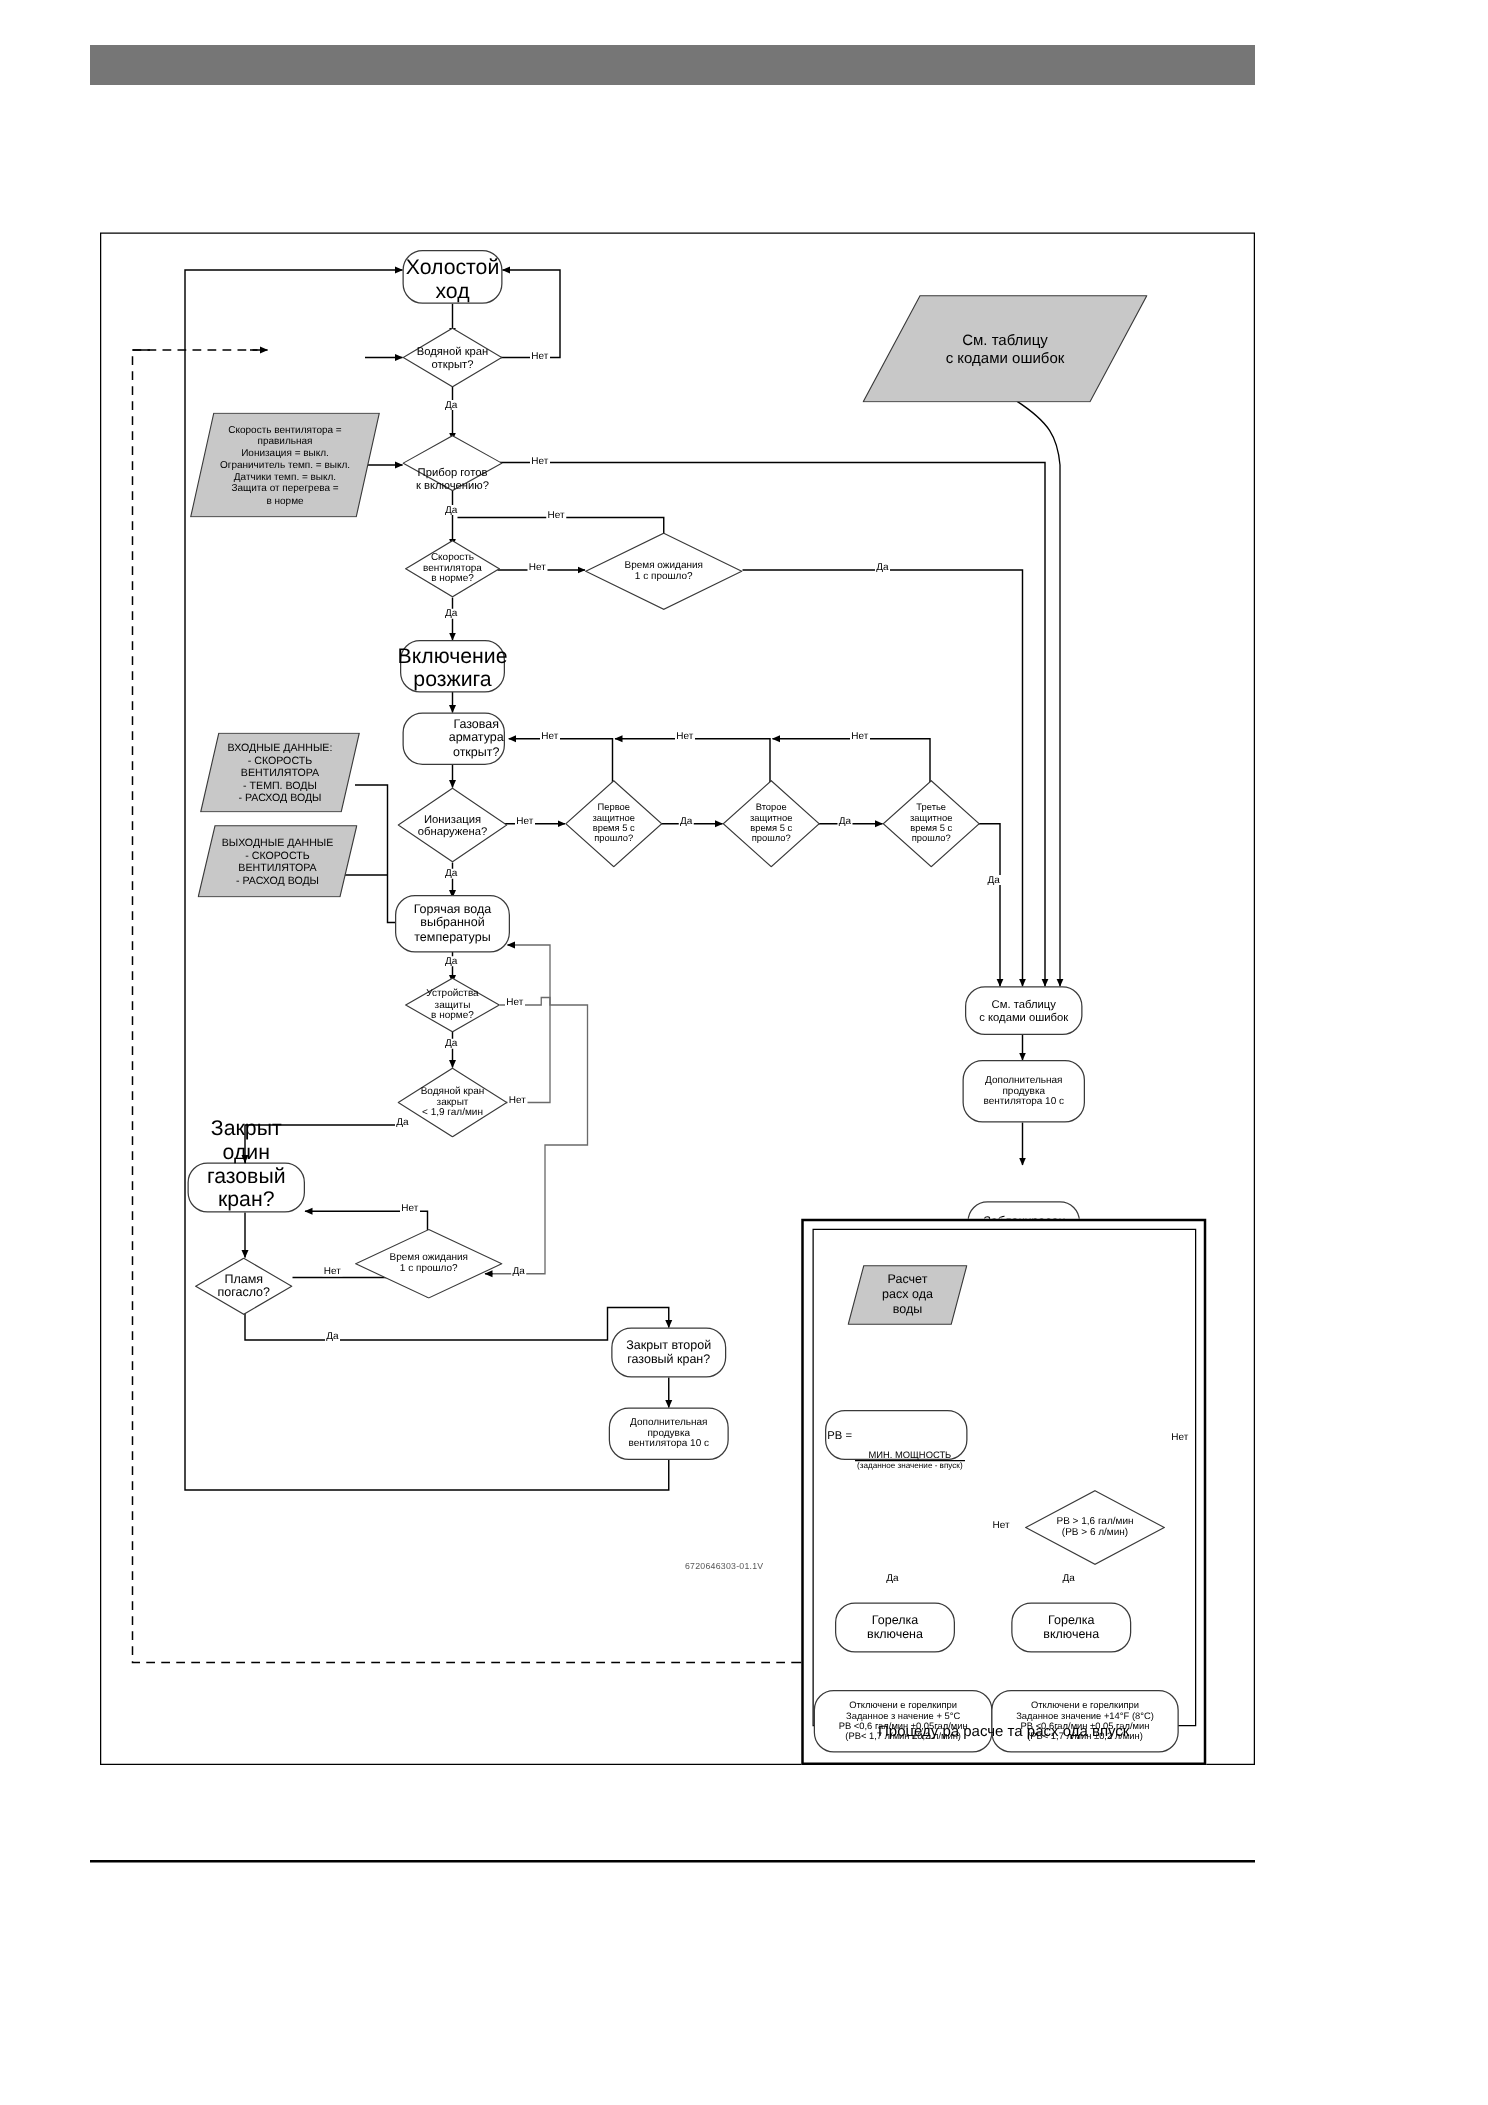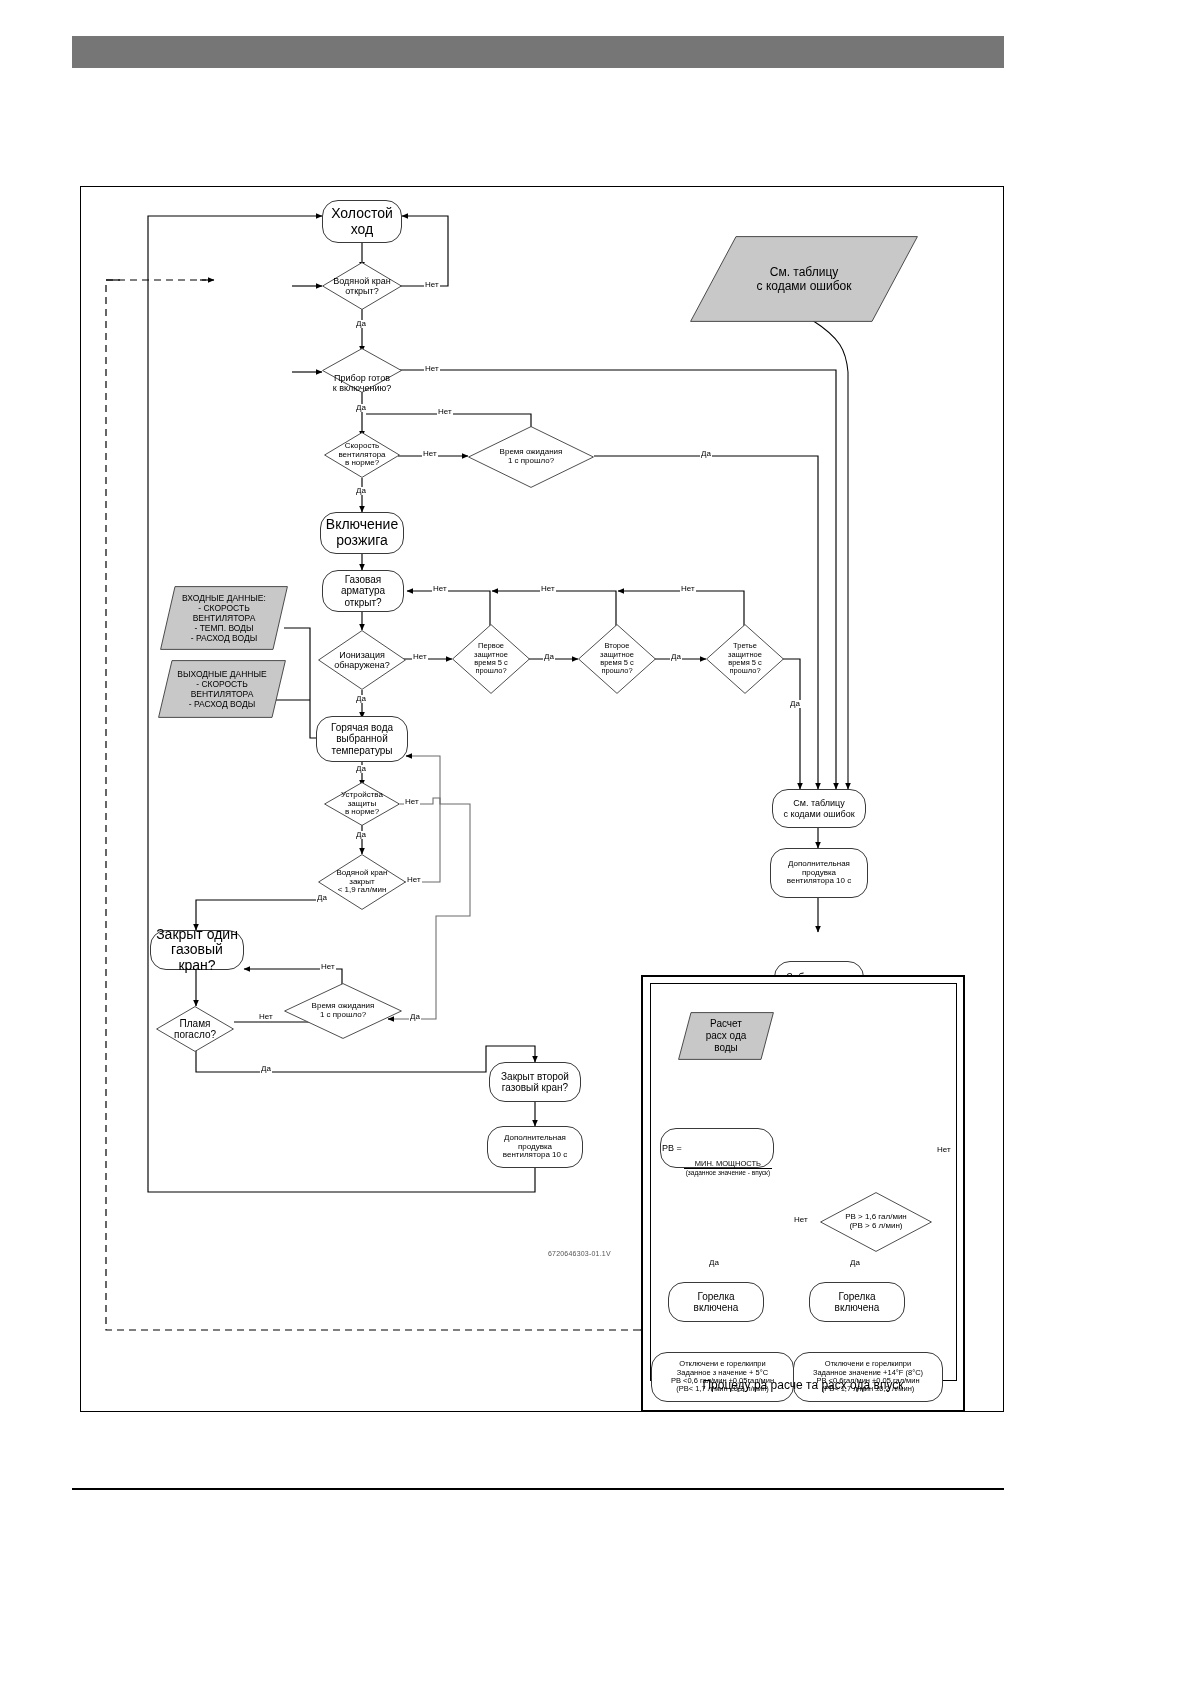--- a/index.html
+++ b/index.html
@@ -35,21 +35,21 @@
   .lbl{position:absolute;background:#fff;padding:0 1px;line-height:1;white-space:nowrap;}
 
   .inset{position:absolute;border:2px solid #000;box-sizing:border-box;background:#fff;}
   .inset-inner{position:absolute;border:1px solid #000;box-sizing:border-box;}
   .caption{position:absolute;text-align:center;}
 
   .codetag{position:absolute;color:#555;letter-spacing:.2px;}
 
   .f7{font-size:7px;} .f75{font-size:7.5px;} .f8{font-size:8px;}
   .f85{font-size:8.5px;} .f9{font-size:9px;}
-  .f10{font-size:10px;} .f11{font-size:14px;} .f12{font-size:12px;}
+  .f10{font-size:10px;} .f11{font-size:17px;align-items:flex-end;} .f12{font-size:12px;}
 
   .frac{display:inline-block;vertical-align:middle;text-align:center;margin-top:40px;}
   .frac .num{display:block;padding:0 2px;font-size:7.5px;}
   .frac .den{display:block;border-top:1px solid #000;padding:0 2px;font-size:6.5px;}
 </style>
 </head>
 <body>
 
 <div id="stage">
 
@@ -201,21 +201,21 @@
     <svg viewBox="0 0 126 62" preserveAspectRatio="none">
         <polygon points="63,0.6 125.4,31 63,61.4 0.6,31" fill="#fff" stroke="#3a3a3a" stroke-width="0.9"></polygon>
       </svg>
     <span class="dtxt">Время ожидания<br>1 с прошло?</span>
   </div>
 
   <div class="node term f11" style="left:320px;top:512px;width:84px;height:42px;">
     <span>Включение<br>розжига</span>
   </div>
 
-  <div class="node term f10" style="left:322px;top:570px;width:82px;height:42px;">
+  <div class="node term f10" style="left:322px;top:570px;width:82px;height:42px;justify-content:flex-end;">
     <span>Газовая<br>арматура<br>открыт?</span>
   </div>
 
   <div class="node dia f9" style="left:318px;top:630px;width:88px;height:60px;">
     <svg viewBox="0 0 88 60" preserveAspectRatio="none">
         <polygon points="44,0.6 87.4,30 44,59.4 0.6,30" fill="#fff" stroke="#3a3a3a" stroke-width="0.9"></polygon>
       </svg>
     <span class="dtxt">Ионизация<br>обнаружена?</span>
   </div>
 
@@ -290,20 +290,26 @@
 
   <div class="node term f8" style="left:770px;top:848px;width:98px;height:50px;">
     <span>Дополнительная<br>продувка<br>вентилятора 10 с</span>
   </div>
 
   <div class="node term f10" style="left:774px;top:961px;width:90px;height:44px;font-style:italic;">
     <span>Заблокирован<br>до СБРОСА</span>
   </div>
 
 
+  <div class="para-wrap" style="left:152px;top:330px;width:152px;height:84px;">
+    <svg width="152" height="84" viewBox="0 0 152 84">
+        <polygon points="19,0.6 151.4,0.6 133,83.4 0.6,83.4" fill="#c8c8c8" stroke="#3a3a3a" stroke-width="0.9"></polygon>
+      </svg>
+    <span class="ptxt f8">Скорость вентилятора =<br>правильная<br>Ионизация = выкл.<br>Ограничитель темп. = выкл.<br>Датчики темп. = выкл.<br>Защита от перегрева =<br>в норме</span>
+  </div>
 
   <div class="para-wrap" style="left:160px;top:586px;width:128px;height:64px;">
     <svg width="128" height="64" viewBox="0 0 128 64">
         <polygon points="15,0.6 127.4,0.6 113,63.4 0.6,63.4" fill="#c8c8c8" stroke="#3a3a3a" stroke-width="0.9"></polygon>
       </svg>
     <span class="ptxt f85">ВХОДНЫЕ ДАННЫЕ:<br>- СКОРОСТЬ<br>ВЕНТИЛЯТОРА<br>- ТЕМП. ВОДЫ<br>- РАСХОД ВОДЫ</span>
   </div>
 
   <div class="para-wrap" style="left:158px;top:660px;width:128px;height:58px;">
     <svg width="128" height="58" viewBox="0 0 128 58">

